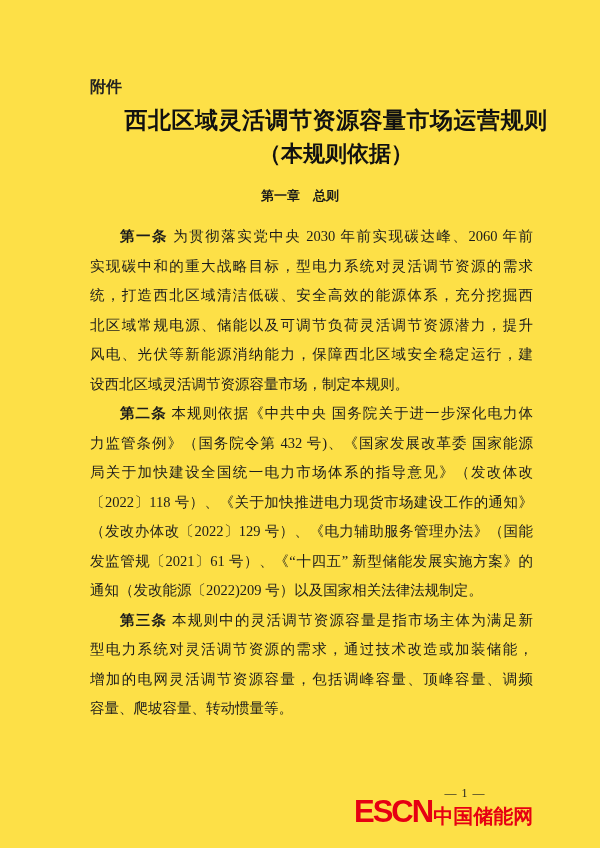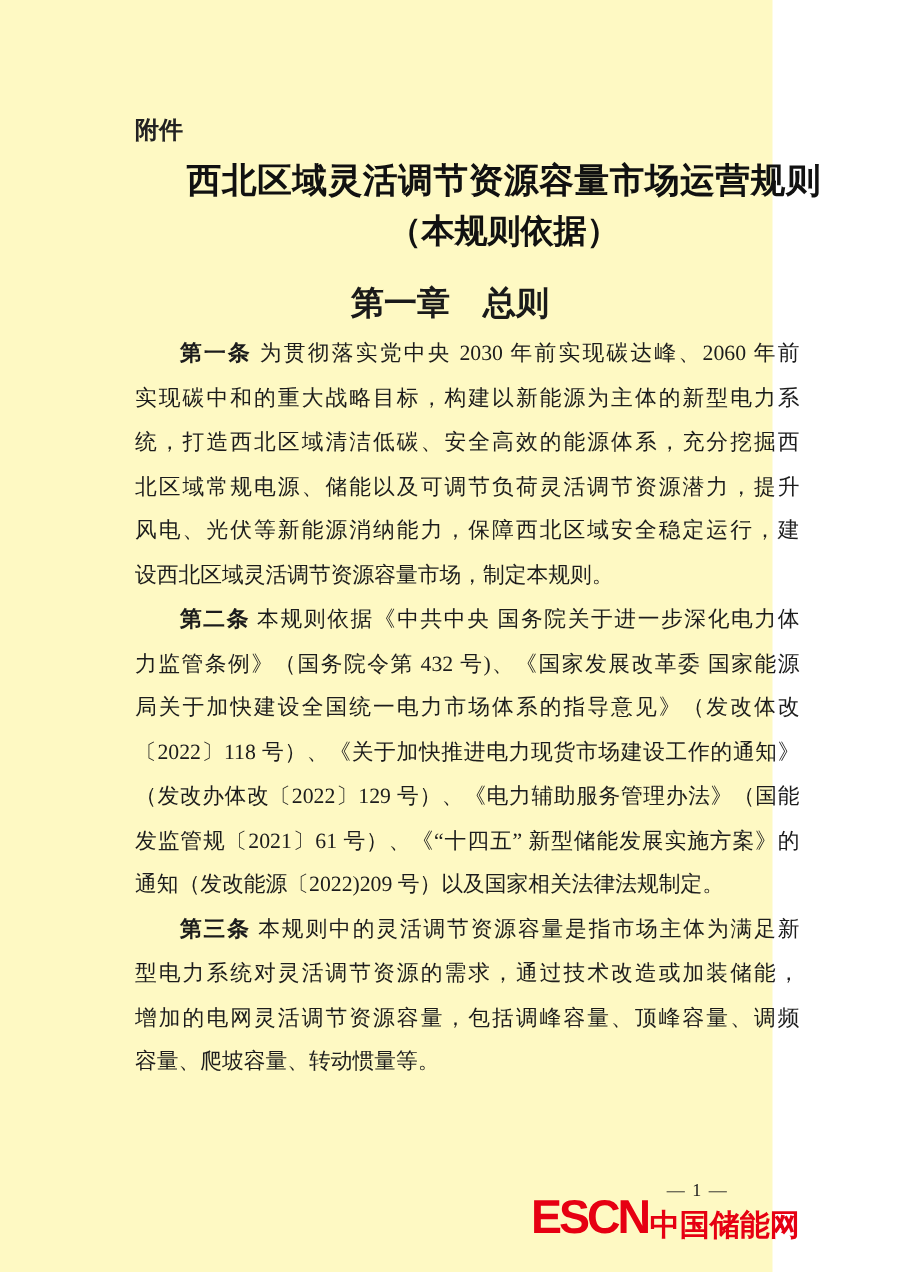--- a/index.html
+++ b/index.html
@@ -7,22 +7,22 @@
   body {
     font-family: "Liberation Serif", "DejaVu Serif", serif;
     background: #ffffff;
     color: #1a1a1a;
     position: relative;
     overflow: hidden;
   }
   .page {
     position: absolute;
     left: 0; top: 0;
-    width: 515px; height: 848px;
-    background: #fef9c3;
+    width: 600px; height: 848px;
+    background: #fde047;
   }
   .attachment-label {
     position: absolute;
     left: 90px; top: 77px;
     font-family: "Liberation Sans", "DejaVu Sans", sans-serif;
     font-weight: 600;
     font-size: 16px;
     color: #222;
   }
   .title-block {
@@ -46,21 +46,21 @@
     margin-top: 2px;
     color: #111;
   }
   .chapter-heading {
     position: absolute;
     left: 0; top: 187px;
     width: 600px;
     text-align: center;
     font-family: Liberation Serif, serif;
     font-weight: 700;
-    font-size: 22px;
+    font-size: 13px;
     color: #1a1a1a;
   }
   .body-text {
     position: absolute;
     left: 90px; top: 222px;
     width: 443px;
     font-size: 14.5px;
     color: #1c1c1c;
   }
   .line {
@@ -118,21 +118,21 @@
 
   <div class="title-block">
     <div class="title-line1">西北区域灵活调节资源容量市场运营规则</div>
     <div class="title-line2">（本规则依据）</div>
   </div>
 
   <div class="chapter-heading">第一章　总则</div>
 
   <div class="body-text">
       <div class="line para-first"><b class="article-label">第一条</b> 为贯彻落实党中央 2030 年前实现碳达峰、2060 年前</div>
-      <div class="line">实现碳中和的重大战略目标，构建以新能源为主体的新型电力系</div>
+      <div class="line">实现碳中和的重大战略目标，型电力系统对灵活调节资源的需求</div>
       <div class="line">统，打造西北区域清洁低碳、安全高效的能源体系，充分挖掘西</div>
       <div class="line">北区域常规电源、储能以及可调节负荷灵活调节资源潜力，提升</div>
       <div class="line">风电、光伏等新能源消纳能力，保障西北区域安全稳定运行，建</div>
       <div class="line para-last">设西北区域灵活调节资源容量市场，制定本规则。</div>
       <div class="line para-first"><b class="article-label">第二条</b> 本规则依据《中共中央 国务院关于进一步深化电力体</div>
       <div class="line">力监管条例》（国务院令第 432 号)、《国家发展改革委 国家能源</div>
       <div class="line">局关于加快建设全国统一电力市场体系的指导意见》（发改体改</div>
       <div class="line">〔2022〕118 号）、《关于加快推进电力现货市场建设工作的通知》</div>
       <div class="line">（发改办体改〔2022〕129 号）、《电力辅助服务管理办法》（国能</div>
       <div class="line">发监管规〔2021〕61 号）、《“十四五” 新型储能发展实施方案》的</div>

